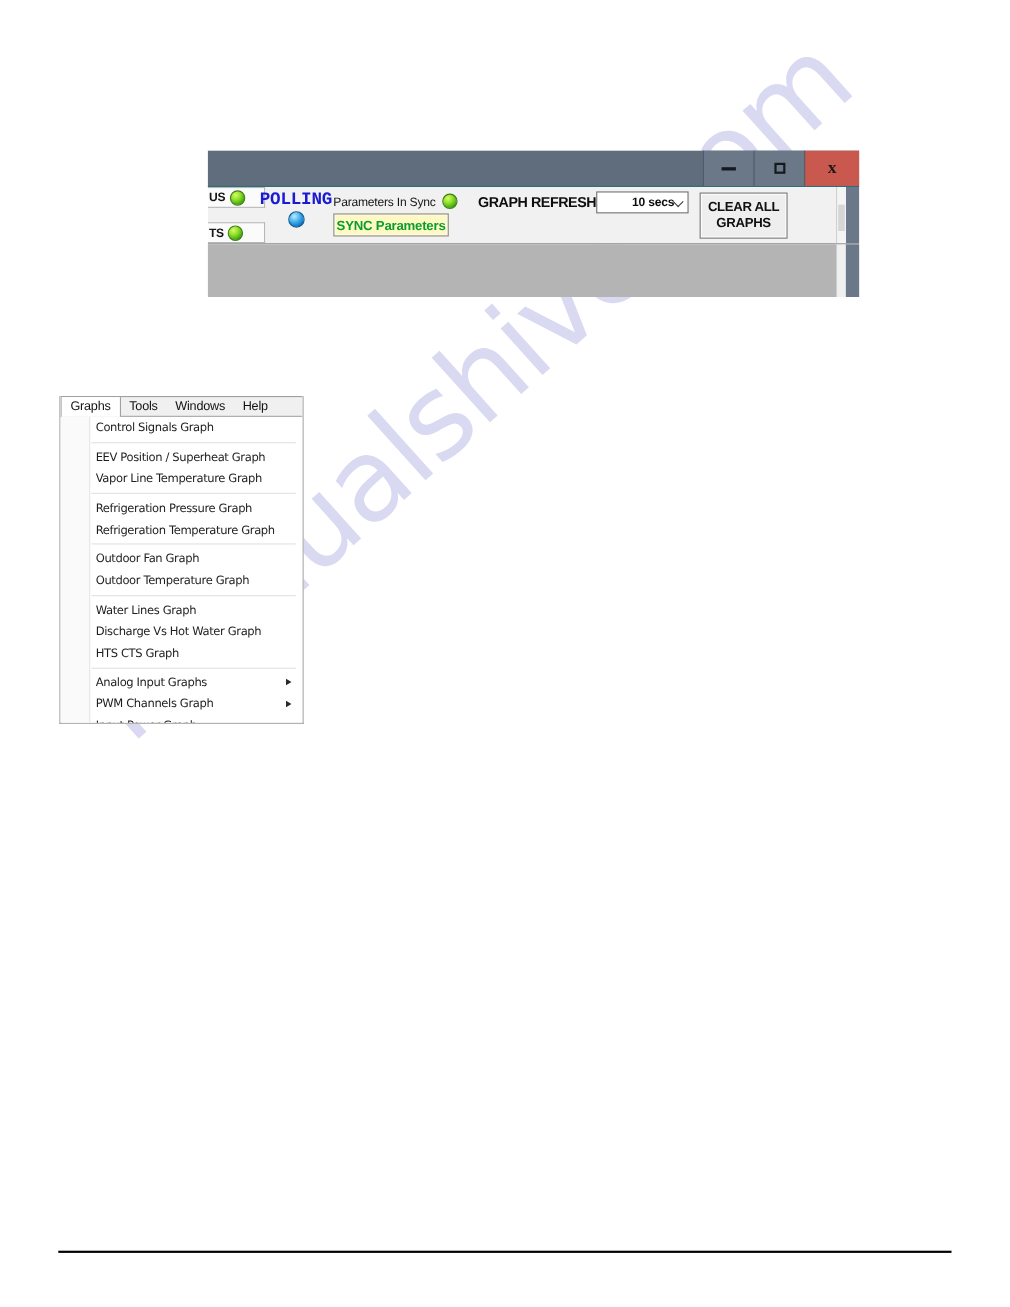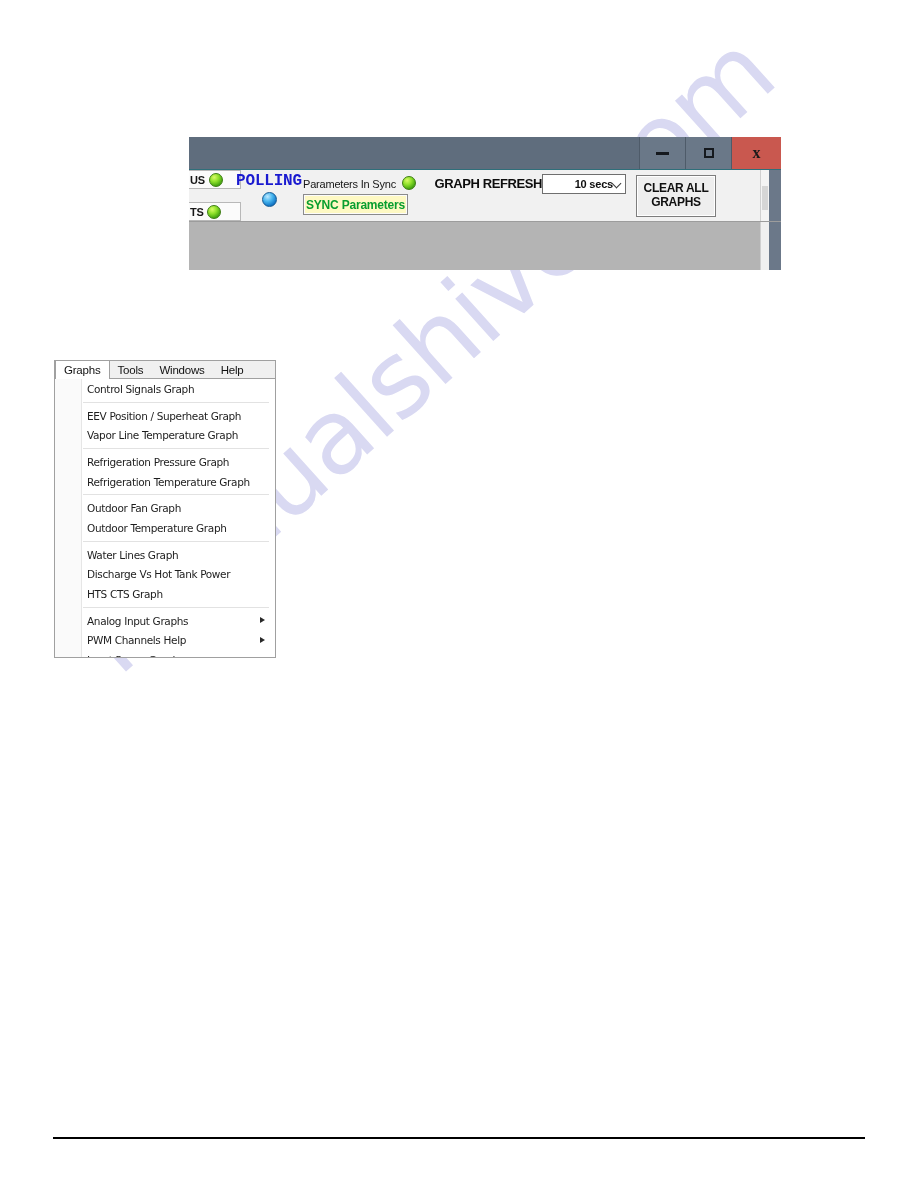--- a/index.html
+++ b/index.html
@@ -563,32 +563,32 @@
         <span>Outdoor Fan Graph</span>
       </div>
       <div class="dd-item">
         <span>Outdoor Temperature Graph</span>
       </div>
       <div class="dd-sep"></div>
       <div class="dd-item">
         <span>Water Lines Graph</span>
       </div>
       <div class="dd-item">
-        <span>Discharge Vs Hot Tank Power</span>
+        <span>Discharge Vs Hot Water Graph</span>
       </div>
       <div class="dd-item">
         <span>HTS CTS Graph</span>
       </div>
       <div class="dd-sep"></div>
       <div class="dd-item">
         <span>Analog Input Graphs</span>
         <span class="arrow"></span>
       </div>
       <div class="dd-item">
-        <span>PWM Channels Help</span>
+        <span>PWM Channels Graph</span>
         <span class="arrow"></span>
       </div>
       <div class="dd-item">
         <span>Input Power Graph</span>
       </div>
     </div>
 </div>
 
 <div id="footer-rule"></div>
 

